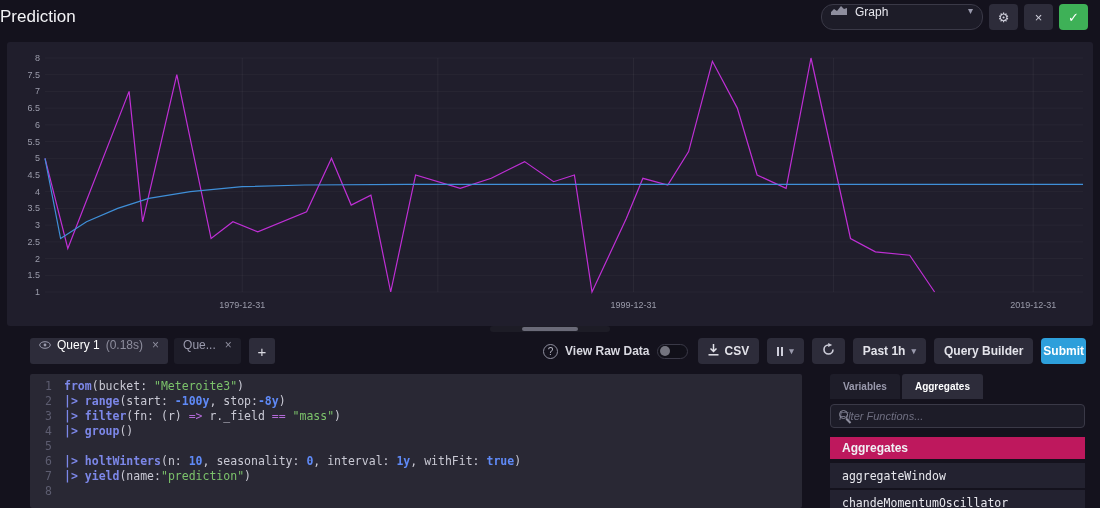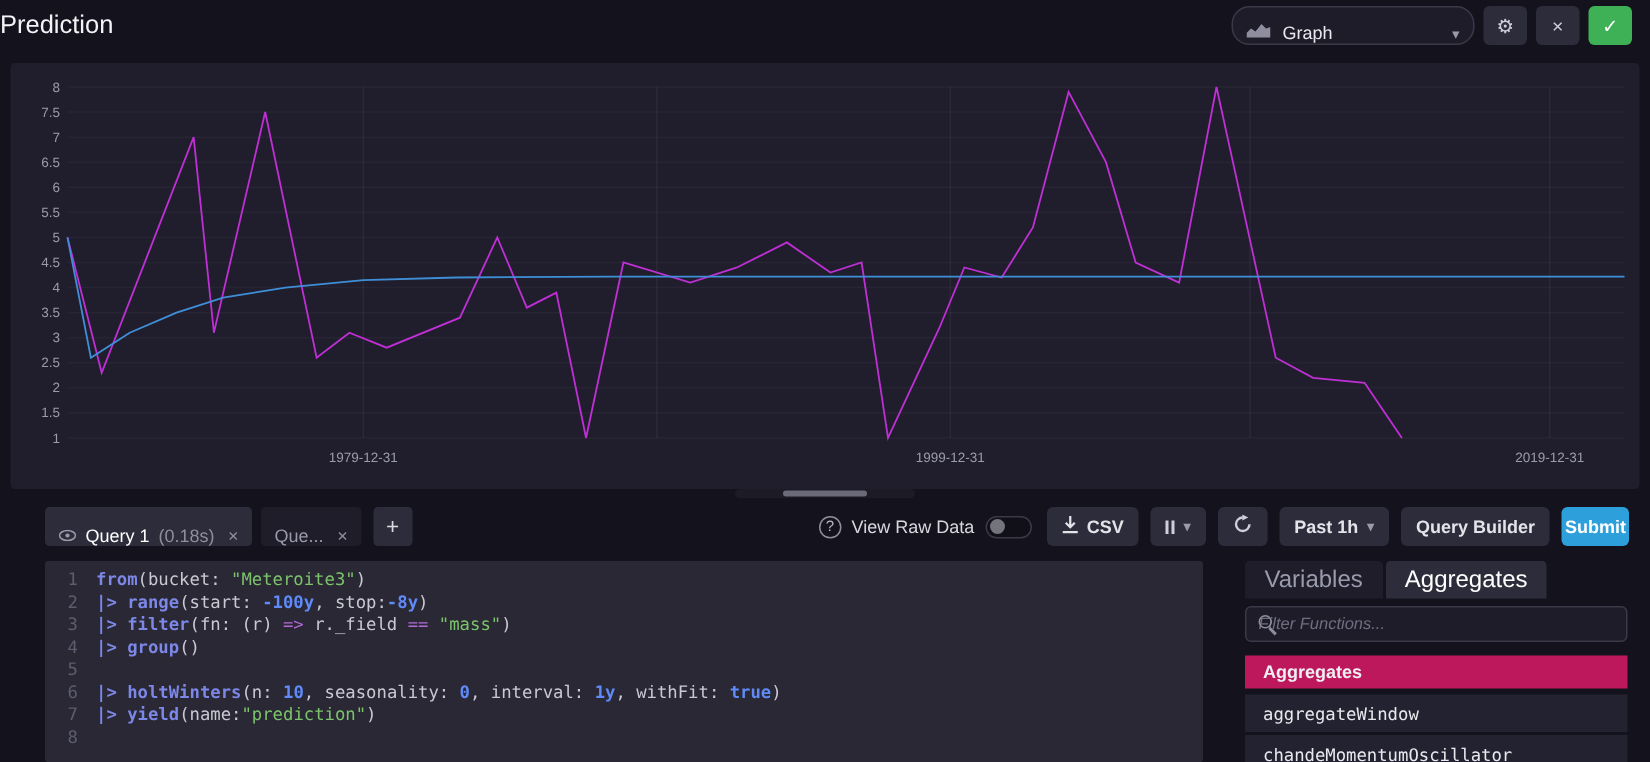--- a/index.html
+++ b/index.html
@@ -2,62 +2,62 @@
 <html><head>
 <meta charset="utf-8">
 <style>
   *{margin:0;padding:0;box-sizing:border-box;}
   html,body{width:1100px;height:508px;}
   body{background:#14121d;font-family:"Liberation Sans",sans-serif;color:#e7e7ee;overflow:hidden;position:relative;}
 
   header{position:absolute;left:0;top:0;width:1100px;height:34px;display:flex;align-items:center;justify-content:space-between;padding:0 12px 0 0;}
   .title{font-size:17px;color:#f3f3f6;}
   .header-right{display:flex;gap:6px;align-items:center;}
-  .dropdown{width:162px;height:26px;background:#1d1c28;border:1px solid #3a3947;border-radius:12px;display:flex;align-items:flex-end;gap:8px;padding:0 9px;font-size:12px;color:#e7e7ee;cursor:pointer;}
+  .dropdown{width:162px;height:26px;background:#1d1c28;border:1px solid #3a3947;border-radius:12px;display:flex;align-items:flex-start;gap:8px;padding:0 9px;font-size:12px;color:#e7e7ee;cursor:pointer;}
   .dropdown .caret{margin-left:auto;color:#9a9aad;font-size:10px;}
   .icon-btn{width:29px;height:26px;background:#2d2c3a;border:none;border-radius:4px;color:#cfcfdb;font-size:13px;display:flex;align-items:center;justify-content:center;cursor:pointer;}
   .icon-btn.green{background:#3eb157;color:#fff;}
 
   .chart-panel{position:absolute;left:7px;top:42px;width:1086px;height:284px;background:#201e2c;border-radius:3px;}
   svg text{font-family:"Liberation Sans",sans-serif;}
   .hscroll{position:absolute;left:490px;top:326px;width:120px;height:6px;background:#1d1c26;border-radius:3px;}
   .hscroll .thumb{position:absolute;left:32px;top:1px;width:56px;height:4px;background:#6a6a78;border-radius:2px;}
 
   .query-toolbar{position:absolute;left:30px;top:337px;width:1056px;height:28px;display:flex;align-items:center;gap:8px;}
   .tabs{display:flex;gap:6px;}
-  .qtab{height:26px;display:flex;align-items:flex-end;gap:6px;padding:0 9px;border-radius:3px;font-size:12px;background:#1e1d29;color:#9a9aad;cursor:pointer;white-space:nowrap;}
+  .qtab{height:26px;display:flex;align-items:flex-start;gap:6px;padding:0 9px;border-radius:3px;font-size:12px;background:#1e1d29;color:#9a9aad;cursor:pointer;white-space:nowrap;}
   .qtab.active{background:#2d2c3a;color:#fff;}
   .qtab .dur{color:#8e8e9e;}
   .qtab .close{color:#8e8e9e;font-size:12px;margin-left:3px;}
   .plus{width:26px;height:26px;background:#2d2c3a;border:none;border-radius:3px;color:#dadae2;font-size:15px;cursor:pointer;}
   .spacer{flex:1;}
   .raw-group{display:flex;align-items:center;gap:7px;margin-right:2px;}
   .qmark{width:15px;height:15px;border:1px solid #8e8e9e;border-radius:50%;color:#b8b8c4;font-size:10px;display:flex;align-items:center;justify-content:center;cursor:pointer;}
-  .raw-label{font-size:12px;color:#d8d8e0;font-weight:normal;}
+  .raw-label{font-size:12px;color:#d8d8e0;font-weight:bold;}
   .toggle{width:31px;height:15px;background:#111019;border:1px solid #3a3947;border-radius:8px;position:relative;display:inline-block;cursor:pointer;}
   .knob{position:absolute;left:2px;top:1.5px;width:10px;height:10px;border-radius:50%;background:#74747f;}
   .btn{height:26px;background:#2d2c3a;border:none;border-radius:4px;color:#e3e3ea;font-size:12px;font-weight:bold;padding:0 10px;display:flex;align-items:center;gap:6px;cursor:pointer;white-space:nowrap;}
   .btn .caret2{color:#9a9aad;font-size:9px;}
   .btn.submit{background:#2d9fdb;color:#fff;padding:0 2px;}
   .pause-bars{display:inline-flex;gap:2px;}
   .pause-bars i{width:2px;height:9px;background:#cfcfdb;}
 
   .editor{position:absolute;left:30px;top:374px;width:772px;height:134px;background:#292834;border-radius:2px;padding-top:5px;overflow:hidden;font-family:"DejaVu Sans Mono","Liberation Mono",monospace;font-size:11.5px;line-height:15px;}
   .cl{display:flex;}
   .ln{width:34px;text-align:right;padding-right:12px;color:#5d5d70;flex:none;}
   .ct{white-space:pre;color:#c9c9d4;}
   .ct i{font-style:normal;}
   .k{color:#7c87e8;font-weight:bold;}
   .s{color:#7cc36b;}
   .n{color:#5f8af7;font-weight:bold;}
   .o{color:#b36ad8;}
 
   .fn-sidebar{position:absolute;left:830px;top:374px;width:255px;height:134px;font-size:12px;}
   .side-tabs{display:flex;gap:2px;}
-  .stab{height:25px;padding:0 13px;display:flex;align-items:center;border-radius:3px 3px 0 0;background:#1e1d29;color:#9a9aad;font-size:16px;cursor:pointer;}
+  .stab{height:25px;padding:0 13px;display:flex;align-items:center;border-radius:3px 3px 0 0;background:#1e1d29;color:#9a9aad;font-size:10px;cursor:pointer;font-weight:bold;}
   .stab.active{background:#2d2c3a;color:#fff;}
   .search{margin-top:5px;position:relative;}
   .search input{width:100%;height:24px;background:#1d1c28;border:1px solid #3a3947;border-radius:4px;color:#d8d8e0;font-size:11px;font-style:italic;padding:0 8px 0 8px;outline:none;font-family:"Liberation Sans",sans-serif;}
   .search input::placeholder{color:#6e6e80;}
   .mag{position:absolute;left:9px;top:6px;width:9px;height:9px;border:1.5px solid #8e8e9e;border-radius:50%;}
   .mag::after{content:"";position:absolute;left:7px;top:7px;width:6px;height:1.5px;background:#8e8e9e;transform:rotate(45deg);transform-origin:0 0;}
   .section-header{margin-top:9px;height:22px;background:#be185d;display:flex;align-items:center;padding:0 12px;color:#f0f0f4;font-weight:bold;font-size:12px;}
   .fn-list{margin-top:4px;}
   .fn-item{height:25px;display:flex;align-items:center;padding:0 12px;font-family:"DejaVu Sans Mono","Liberation Mono",monospace;font-size:11.5px;color:#e8e8ee;background:#232230;cursor:pointer;margin-bottom:2px;}
 </style>

